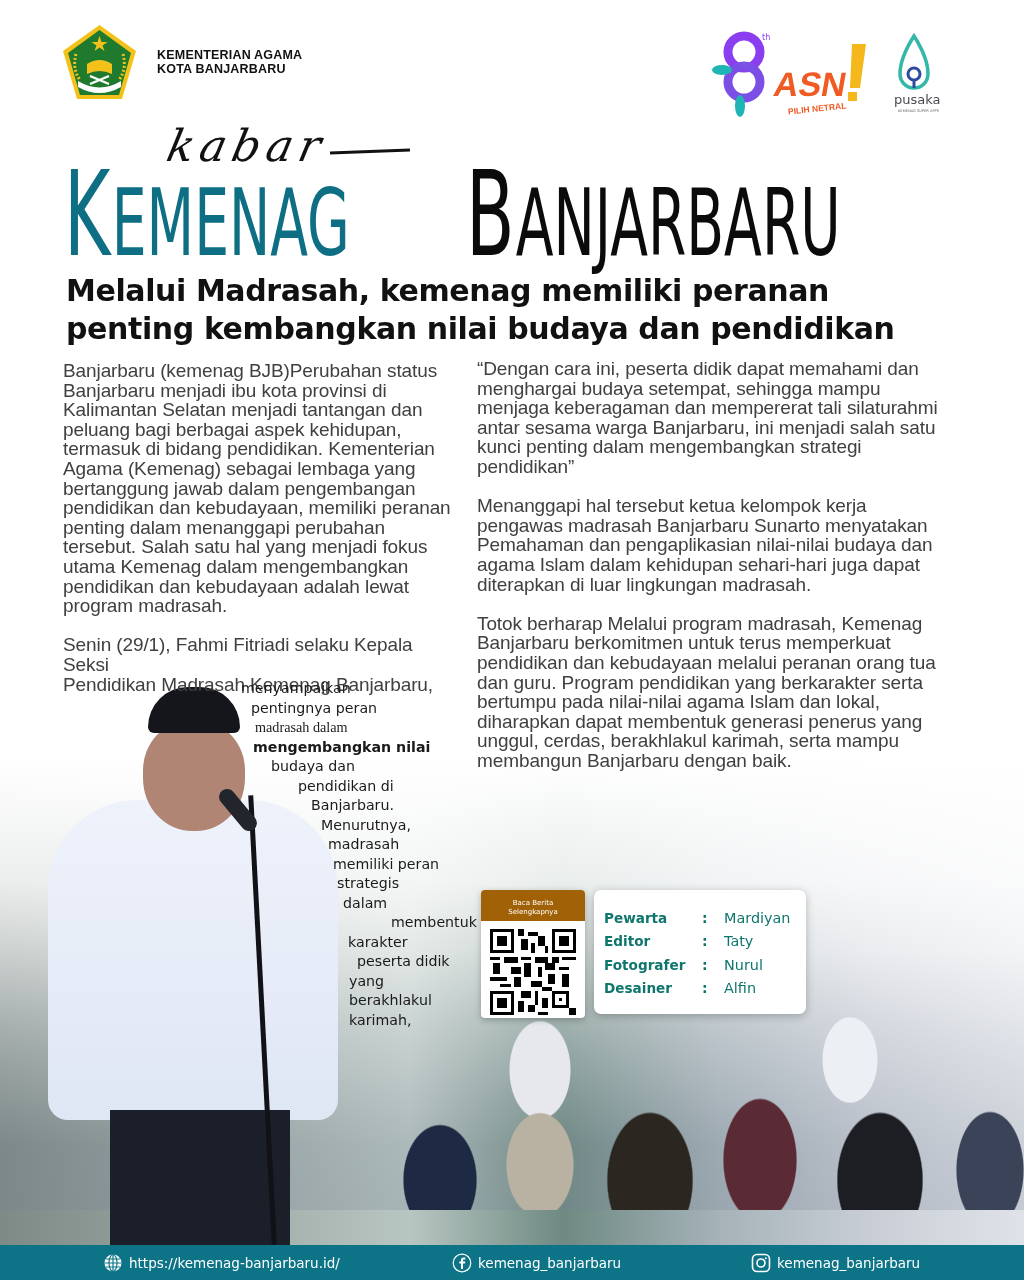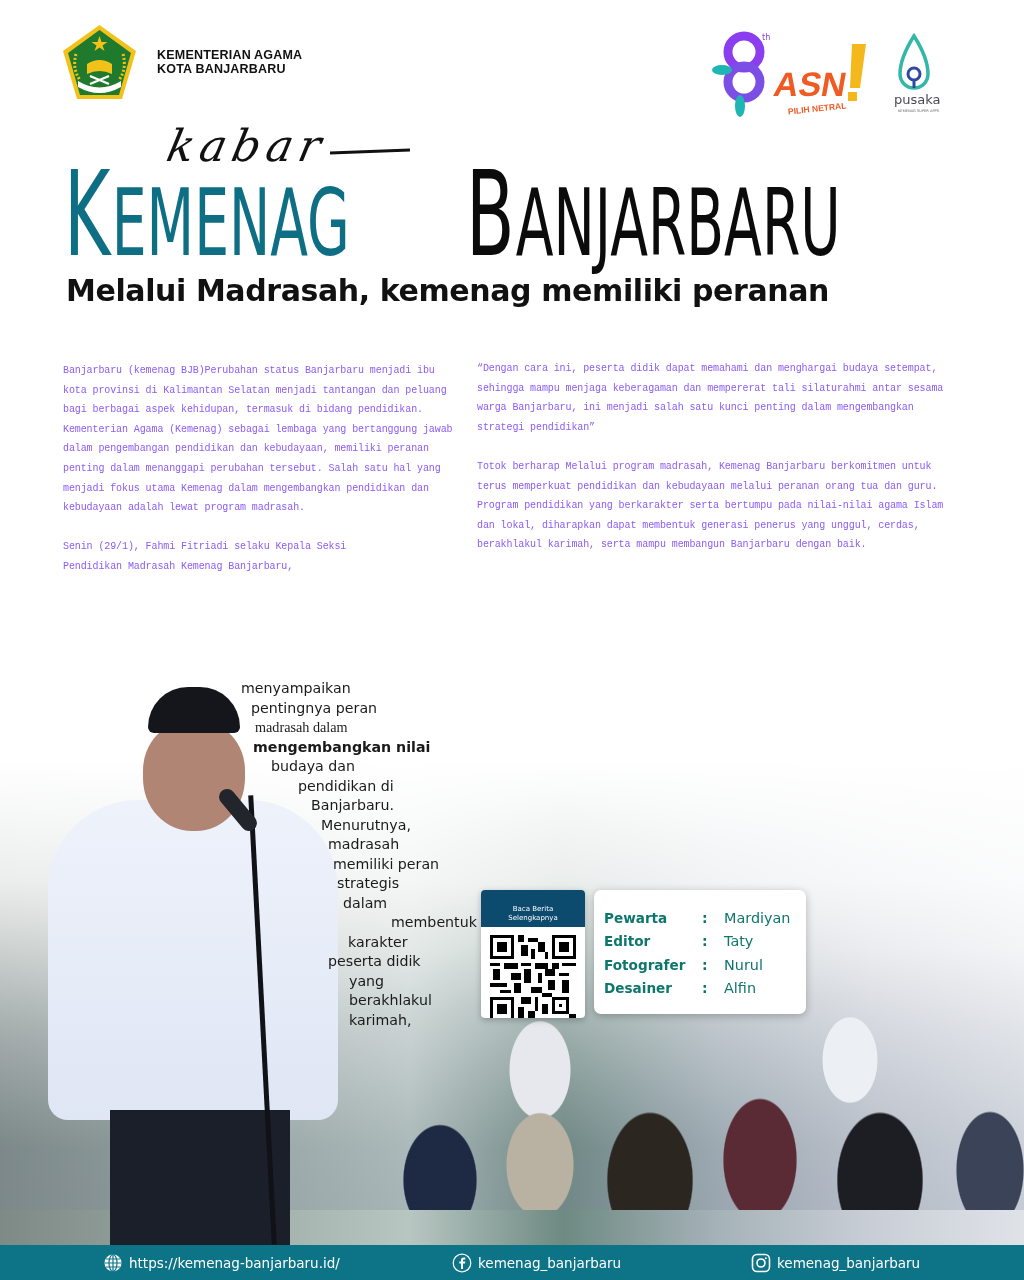--- a/index.html
+++ b/index.html
@@ -97,45 +97,45 @@
   .headline {
     position: absolute; left: 66px; top: 272px; width: 900px;
     font-family: "DejaVu Sans", sans-serif; font-weight: bold;
     font-size: 30px; line-height: 38px; color: #111;
     letter-spacing: -0.4px;
   }
 
   
   .col {
     position: absolute;
-    font-family: Liberation Mono, monospace;
-    font-size: 10px; line-height: 19.6px; color: #8b5cf6;
+    font-family: Liberation Sans, sans-serif;
+    font-size: 19px; line-height: 19.6px; color: #404040;
     letter-spacing: -0.1px;
   }
   .col p { margin-bottom: 19.6px; }
   .col-left { left: 63px; top: 361px; width: 400px; }
   .col-right { left: 477px; top: 359px; width: 480px; }
   .wrap-lines {
     position: absolute; left: 0; top: 0;
     font-family: "DejaVu Sans", sans-serif;
     font-size: 14.2px; line-height: 19.6px; color: #1a1a1a;
   }
   .wrap-lines span { position: absolute; white-space: nowrap; }
 
   
   .qr-card {
     position: absolute; left: 481px; top: 890px; width: 104px; height: 128px;
     background: #fff; border-radius: 4px;
     box-shadow: 0 2px 6px rgba(0,0,0,0.25);
     overflow: hidden;
   }
   .qr-head {
-    background: #0c4a6e; color: #fff; text-align: center;
+    background: #a16207; color: #fff; text-align: center;
     font-family: "DejaVu Sans", sans-serif; font-size: 7px; line-height: 9px;
-    padding: 15px 2px 4px;
+    padding: 9px 2px 4px;
   }
   .qr-code { display: block; margin: 8px auto 0; width: 86px; height: 86px; }
 
   .credits-card {
     position: absolute; left: 594px; top: 890px; width: 212px; height: 124px;
     background: #fff; border-radius: 7px;
     box-shadow: 0 2px 8px rgba(0,0,0,0.25);
     padding: 16px 0 0 10px;
   }
   .credit-row {
@@ -225,20 +225,21 @@
   </span>
 </div>
 <div class="mast-2">
   <span class="mast-word" style="transform: scaleX(0.6);">
     <span class="mast-big">B</span><span class="mast-small">ANJARBARU</span>
   </span>
 </div>
 
 <div class="headline">
   <div>Melalui Madrasah, kemenag memiliki peranan</div>
+  <div>penting kembangkan nilai budaya dan pendidikan</div>
 </div>
 
 <div class="col col-left">
   <p>Banjarbaru (kemenag BJB)Perubahan status Banjarbaru menjadi ibu kota provinsi di Kalimantan Selatan menjadi tantangan dan peluang bagi berbagai aspek kehidupan, termasuk di bidang pendidikan. Kementerian Agama (Kemenag) sebagai lembaga yang bertanggung jawab dalam pengembangan pendidikan dan kebudayaan, memiliki peranan penting dalam menanggapi perubahan tersebut. Salah satu hal yang menjadi fokus utama Kemenag dalam mengembangkan pendidikan dan kebudayaan adalah lewat program madrasah.</p>
   <div>Senin (29/1), Fahmi Fitriadi selaku Kepala Seksi</div>
   <div>Pendidikan Madrasah Kemenag Banjarbaru,</div>
 </div>
 
 <div class="wrap-lines">
   <span style="left:241px; top:679px;">menyampaikan</span>
@@ -248,28 +249,29 @@
   <span style="left:271px; top:757px;">budaya dan</span>
   <span style="left:298px; top:777px;">pendidikan di</span>
   <span style="left:311px; top:796px;">Banjarbaru.</span>
   <span style="left:321px; top:816px;">Menurutnya,</span>
   <span style="left:328px; top:835px;">madrasah</span>
   <span style="left:333px; top:855px;">memiliki peran</span>
   <span style="left:337px; top:874px;">strategis</span>
   <span style="left:343px; top:894px;">dalam</span>
   <span style="left:347px; top:913px;margin-left:44px;">membentuk</span>
   <span style="left:348px; top:933px;">karakter</span>
-  <span style="left:328px; top:952px;">peserta didik</span>
+  <span style="left:357px; top:952px;">peserta didik</span>
   <span style="left:349px; top:972px;">yang</span>
   <span style="left:349px; top:991px;">berakhlakul</span>
   <span style="left:349px; top:1011px;">karimah,</span>
 </div>
 
 <div class="col col-right">
   <p>“Dengan cara ini, peserta didik dapat memahami dan menghargai budaya setempat, sehingga mampu menjaga keberagaman dan mempererat tali silaturahmi antar sesama warga Banjarbaru, ini menjadi salah satu kunci penting dalam mengembangkan strategi pendidikan”</p>
+  <p>Menanggapi hal tersebut ketua kelompok kerja pengawas madrasah Banjarbaru Sunarto menyatakan Pemahaman dan pengaplikasian nilai-nilai budaya dan agama Islam dalam kehidupan sehari-hari juga dapat diterapkan di luar lingkungan madrasah.</p>
   <p>Totok berharap Melalui program madrasah, Kemenag Banjarbaru berkomitmen untuk terus memperkuat pendidikan dan kebudayaan melalui peranan orang tua dan guru. Program pendidikan yang berkarakter serta bertumpu pada nilai-nilai agama Islam dan lokal, diharapkan dapat membentuk generasi penerus yang unggul, cerdas, berakhlakul karimah, serta mampu membangun Banjarbaru dengan baik.</p>
 </div>
 
 <div class="qr-card">
   <div class="qr-head">
     <div>Baca Berita</div>
     <div>Selengkapnya</div>
   </div>
   <svg class="qr-code" viewBox="0 0 25 25" shape-rendering="crispEdges">
     <rect width="25" height="25" fill="#fff"></rect>

